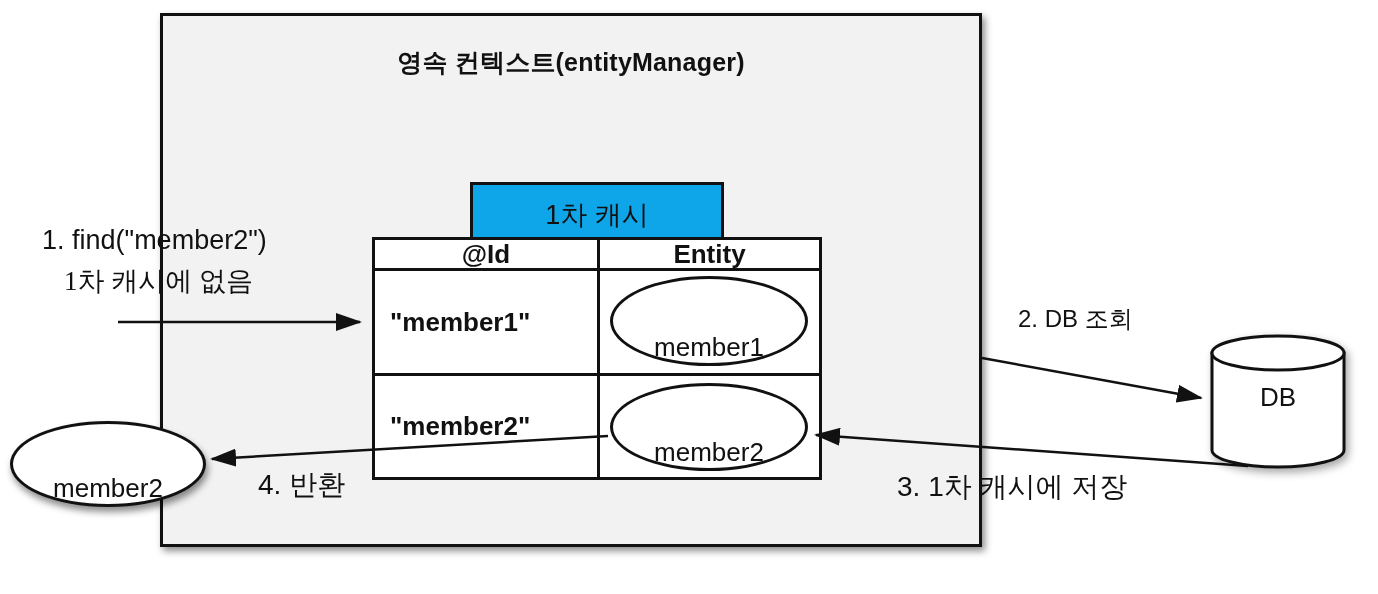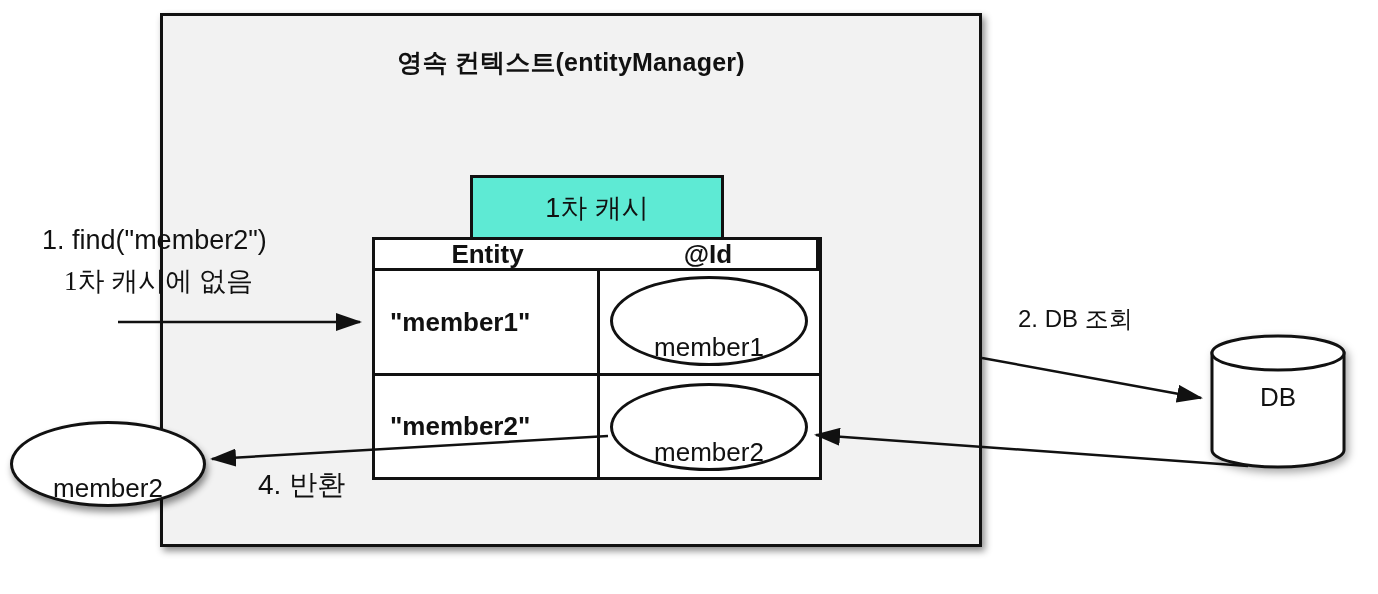--- a/index.html
+++ b/index.html
@@ -28,22 +28,22 @@
   .context-title {
     left: 160px; top: 46px; width: 822px;
     text-align: center;
     font-size: 25px;
     font-weight: bold;
     letter-spacing: 0.2px;
   }
 
   
   .cache-box {
-    left: 470px; top: 175px; width: 254px; height: 65px;
-    background: #5eead4;
+    left: 470px; top: 182px; width: 254px; height: 65px;
+    background: #0ea5e9;
     border: 3px solid #111111;
     display: flex; align-items: center; justify-content: center;
     font-size: 27px;
   }
 
   
   .etable {
     left: 372px; top: 237px; width: 450px; height: 243px;
     background: #ffffff;
     border: 3px solid #111111;
@@ -116,22 +116,22 @@
   <div class="abs anno step1">
     <div>1. find("member2")</div>
     <div class="line2">1차 캐시에 없음</div>
   </div>
 
   <div class="abs cache-box">
     <span>1차 캐시</span>
   </div>
 
   <div class="abs etable">
+    <div class="cell hdr col-l">@Id</div>
     <div class="cell hdr">Entity</div>
-    <div class="cell hdr col-l">@Id</div>
 
     <div class="cell idcell col-l rdiv">"member1"</div>
     <div class="cell rdiv"></div>
 
     <div class="cell idcell col-l">"member2"</div>
     <div class="cell"></div>
   </div>
 
   <svg class="abs arrows" viewBox="0 0 1378 594" xmlns="http://www.w3.org/2000/svg">
     <defs>
@@ -156,15 +156,16 @@
     <span>member2</span>
   </div>
 
   <svg class="abs db-svg" viewBox="0 0 144 150" xmlns="http://www.w3.org/2000/svg">
     <path d="M6,22 L6,119 A66,17 0 0 0 138,119 L138,22 Z" fill="#ffffff" stroke="#111111" stroke-width="3"></path>
     <ellipse cx="72" cy="22" rx="66" ry="17" fill="#ffffff" stroke="#111111" stroke-width="3"></ellipse>
   </svg>
   <div class="abs db-label">DB</div>
 
   <div class="abs anno step2">2. DB 조회</div>
+  <div class="abs anno step3">3. 1차 캐시에 저장</div>
   <div class="abs anno step4">4. 반환</div>
 
 </div>
 
 </body></html>

